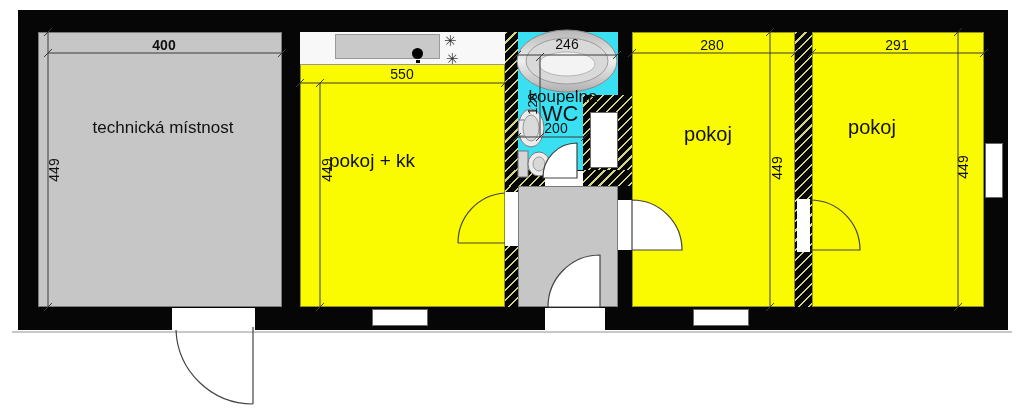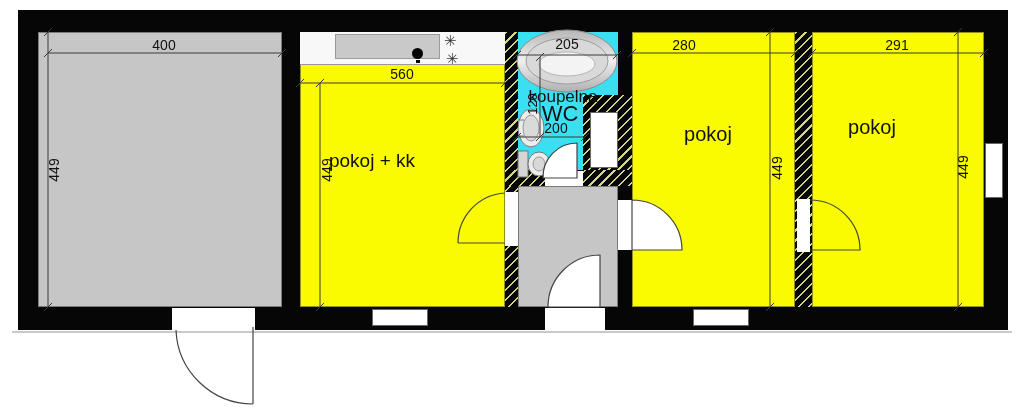--- a/index.html
+++ b/index.html
@@ -124,34 +124,35 @@
       <path d="M517,55 L617,55 M513,59 L521,51 M613,59 L621,51"></path>
       <path d="M540,57 L540,137 M536,61 L544,53 M536,141 L544,133"></path>
       <path d="M517,137 L585,137 M513,141 L521,133 M581,141 L589,133"></path>
       <path d="M632,53 L795,53 M628,57 L636,49 M791,57 L799,49"></path>
       <path d="M770,32 L770,307 M766,36 L774,28 M766,311 L774,303"></path>
       <path d="M812,53 L984,53 M808,57 L816,49 M980,57 L988,49"></path>
       <path d="M958,32 L958,307 M954,36 L962,28 M954,311 L962,303"></path>
     </g>
   </svg>
 
+  <div class="label z5" style="left:163px;top:127px;font-size:17px;">technická místnost</div>
   <div class="label z5" style="left:372px;top:160px;font-size:19px;">pokoj + kk</div>
   <div class="label z5" style="left:563px;top:96px;font-size:17px;">koupelna</div>
   <div class="label z5" style="left:560px;top:114px;font-size:22px;">WC</div>
   <div class="label z5" style="left:708px;top:134px;font-size:20px;">pokoj</div>
   <div class="label z5" style="left:872px;top:127px;font-size:20px;">pokoj</div>
 
-  <div class="label dim z5" style="left:164px;top:45px;">400</div>
+  <div class="label dim z5" style="left:164px;top:45px;font-weight:bold;">400</div>
   <div class="label dim vert z5" style="left:54px;top:170px;">449</div>
-  <div class="label dim z5" style="left:402px;top:74px;">560</div>
+  <div class="label dim z5" style="left:402px;top:74px;">550</div>
   <div class="label dim vert z5" style="left:327px;top:170px;">449</div>
-  <div class="label dim z5" style="left:567px;top:44px;">205</div>
+  <div class="label dim z5" style="left:567px;top:44px;">246</div>
   <div class="label dim vert z5" style="left:532px;top:104px;font-size:13px;">120</div>
   <div class="label dim z5" style="left:556px;top:128px;">200</div>
-  <div class="label dim z5" style="left:684px;top:45px;">280</div>
+  <div class="label dim z5" style="left:712px;top:45px;">280</div>
   <div class="label dim vert z5" style="left:777px;top:168px;">449</div>
   <div class="label dim z5" style="left:897px;top:45px;">291</div>
   <div class="label dim vert z5" style="left:963px;top:167px;">449</div>
 
   <div id="balloon">
     <div class="ball"></div>
       <div class="basket"></div>
   </div>
 
   <div id="shadow-line"></div>

